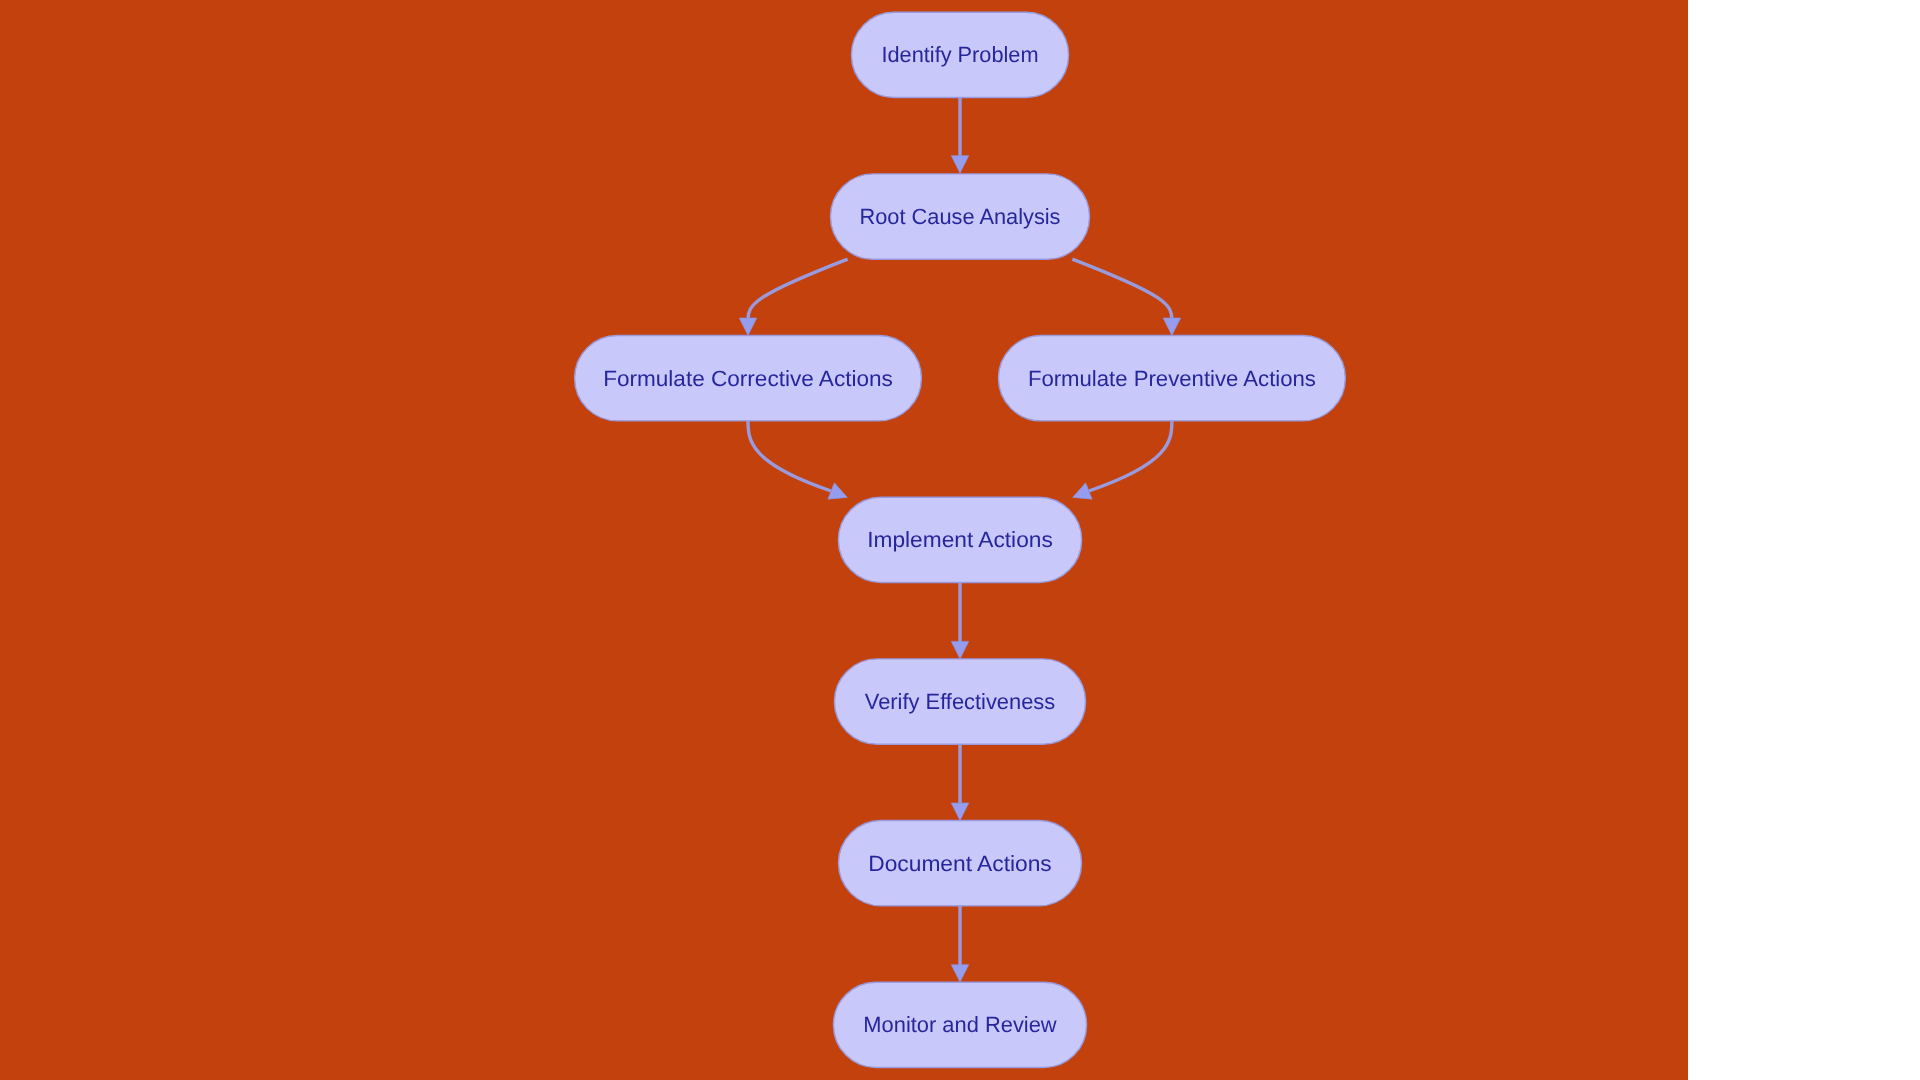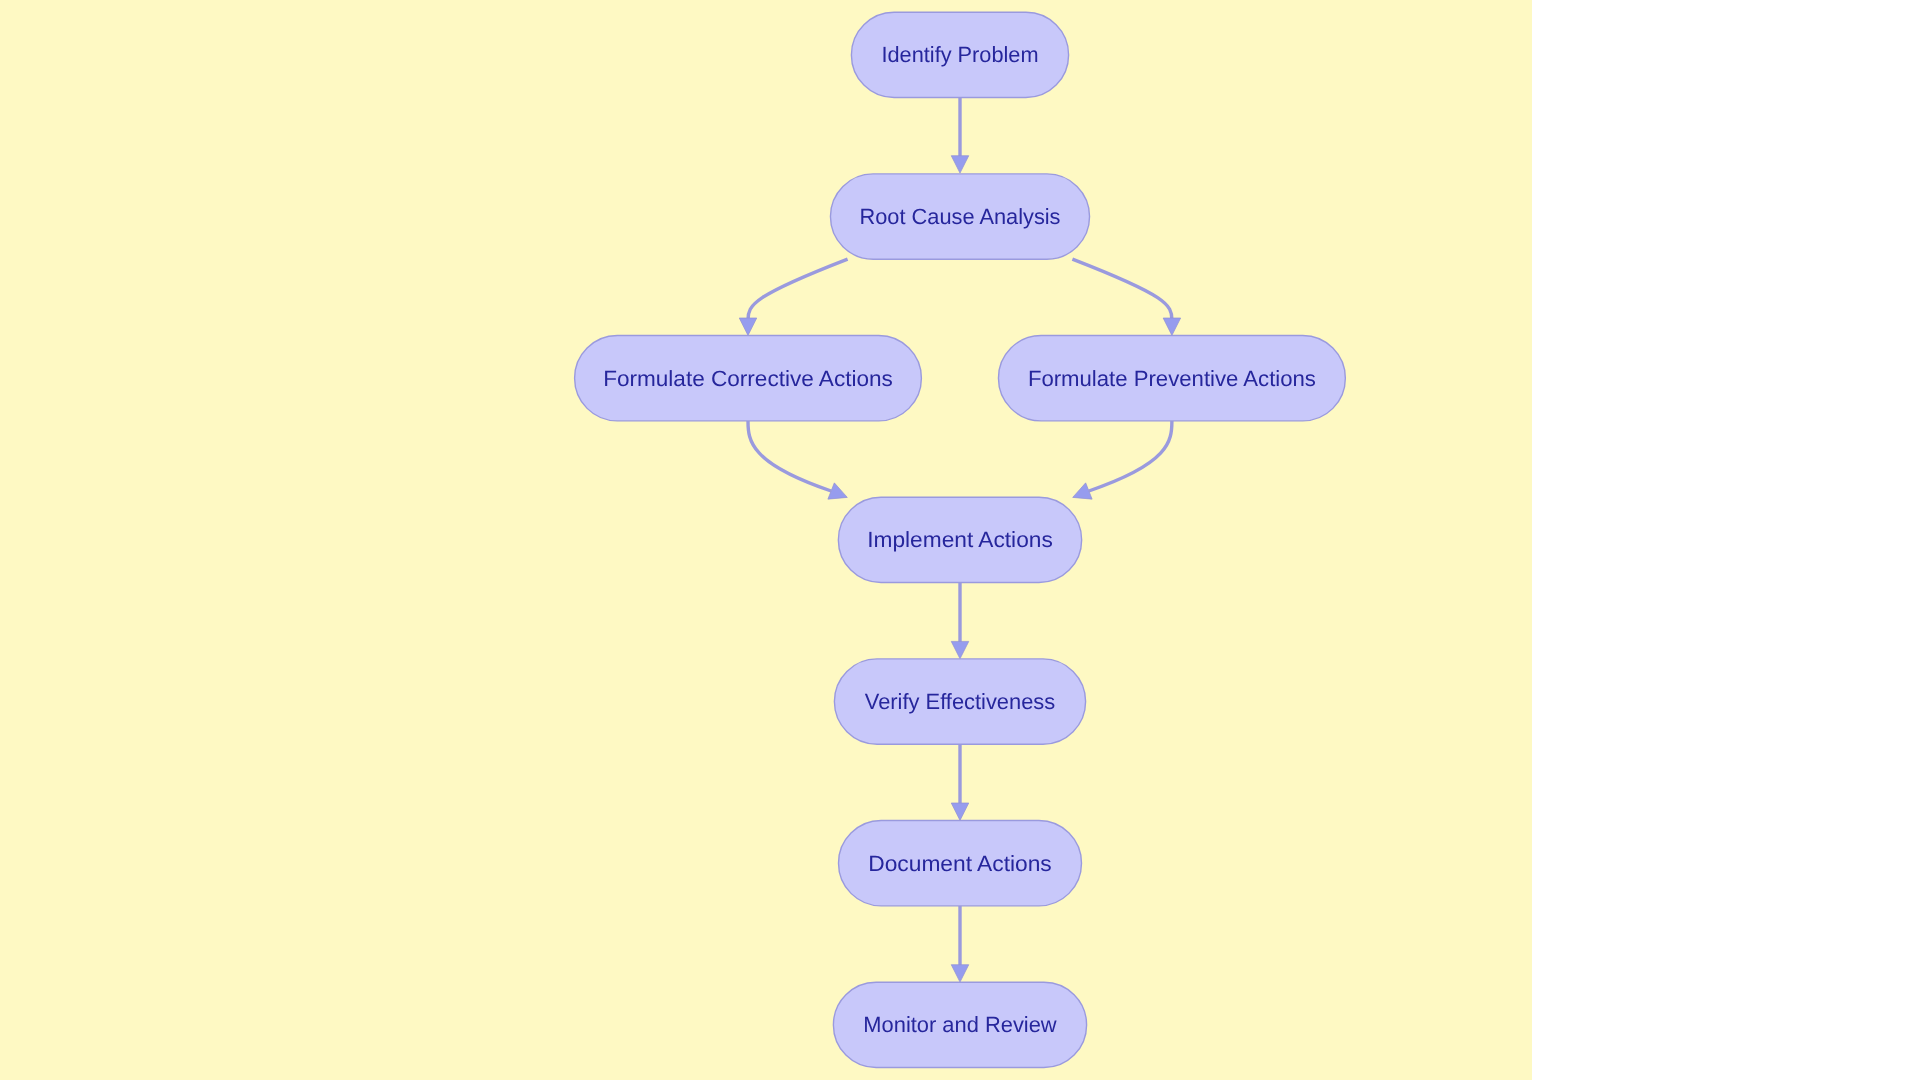--- a/index.html
+++ b/index.html
@@ -9,23 +9,23 @@
     background: #ffffff;
   }
   body {
     width: 1920px;
     height: 1080px;
     overflow: hidden;
     font-family: "Liberation Sans", sans-serif;
   }
   #stage {
     position: relative;
-    width: 1532px;
+    width: 1688px;
     height: 1080px;
-    background: #fef9c3;
+    background: #c2410c;
     overflow: hidden;
   }
   #flowchart {
     position: absolute;
     left: 0;
     top: 0;
     display: block;
   }
   .node-shape {
     stroke-width: 1.4px;

